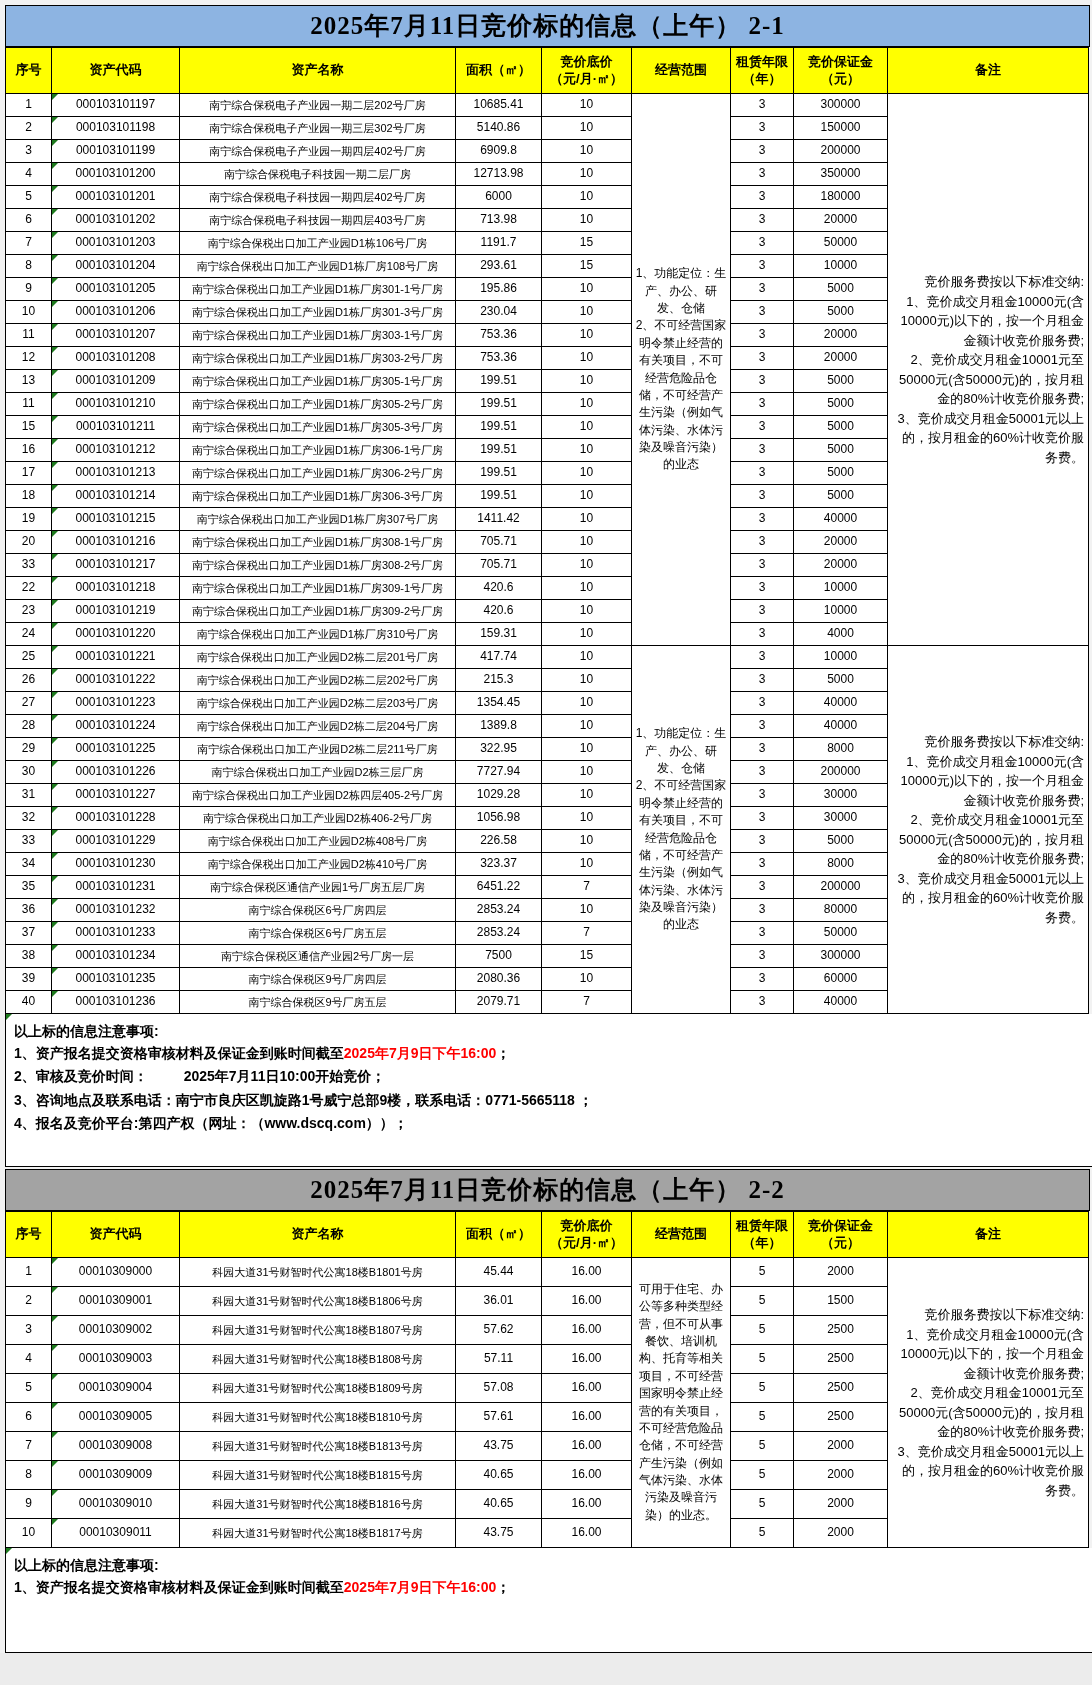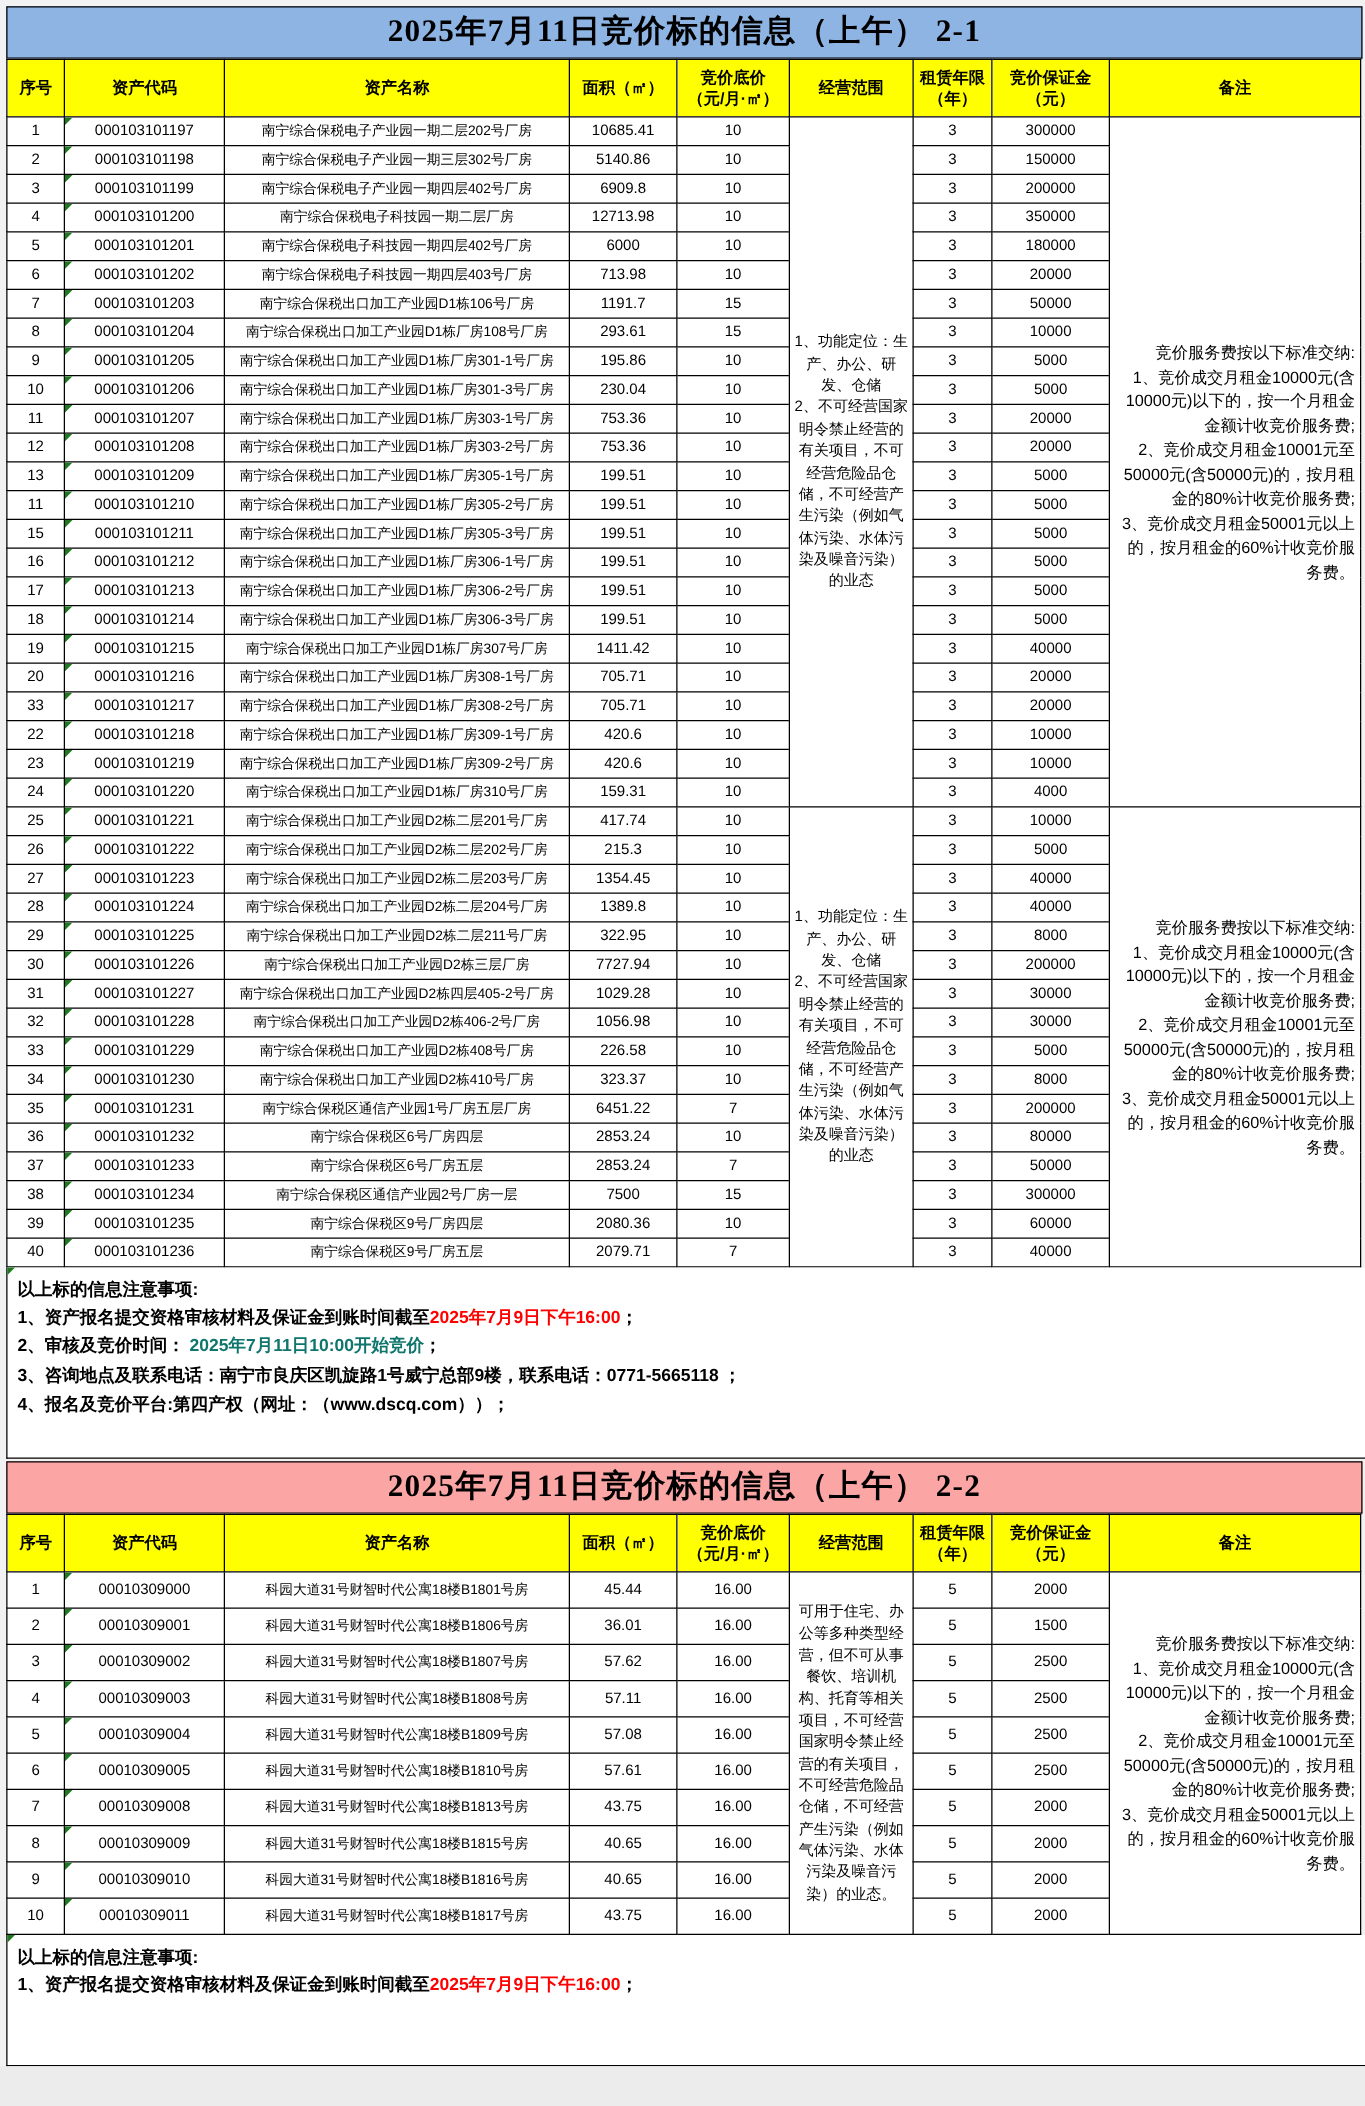--- a/index.html
+++ b/index.html
@@ -439,28 +439,28 @@
             <td>7</td>
             <td>3</td>
             <td>40000</td>
           </tr>
         </tbody>
     </table>
     <div class="notes n0">
       <span class="tri"></span>
     <div class="heading">以上标的信息注意事项:</div>
         <div class="line"><span>1、资产报名提交资格审核材料及保证金到账时间截至</span><span class="red" style="color: rgb(255, 0, 0);">2025年7月9日下午16:00</span><span>；</span></div>
-        <div class="line"><span>2、审核及竞价时间： </span><span class="red" style="color: #0f766e;">2025年7月11日10:00开始竞价</span><span>；</span></div>
+        <div class="line"><span>2、审核及竞价时间： </span><span class="red" style="color: #000000; margin-left: 32px;">2025年7月11日10:00开始竞价</span><span>；</span></div>
         <div class="line"><span>3、咨询地点及联系电话：南宁市良庆区凯旋路1号威宁总部9楼，联系电话：0771-5665118 ；</span></div>
         <div class="line"><span>4、报名及竞价平台:第四产权（网址：（www.dscq.com））；</span></div>
       </div>
 
     <div class="gap"></div>
 
-    <div class="title" style="background: #fca5a5;">2025年7月11日竞价标的信息（上午） 2-2</div>
+    <div class="title" style="background: #a3a3a3;">2025年7月11日竞价标的信息（上午） 2-2</div>
     <table class="s1">
       <colgroup>
         <col class="c0">
           <col class="c1">
           <col class="c2">
           <col class="c3">
           <col class="c4">
         <col class="c5">
           <col class="c6">
           <col class="c7">

